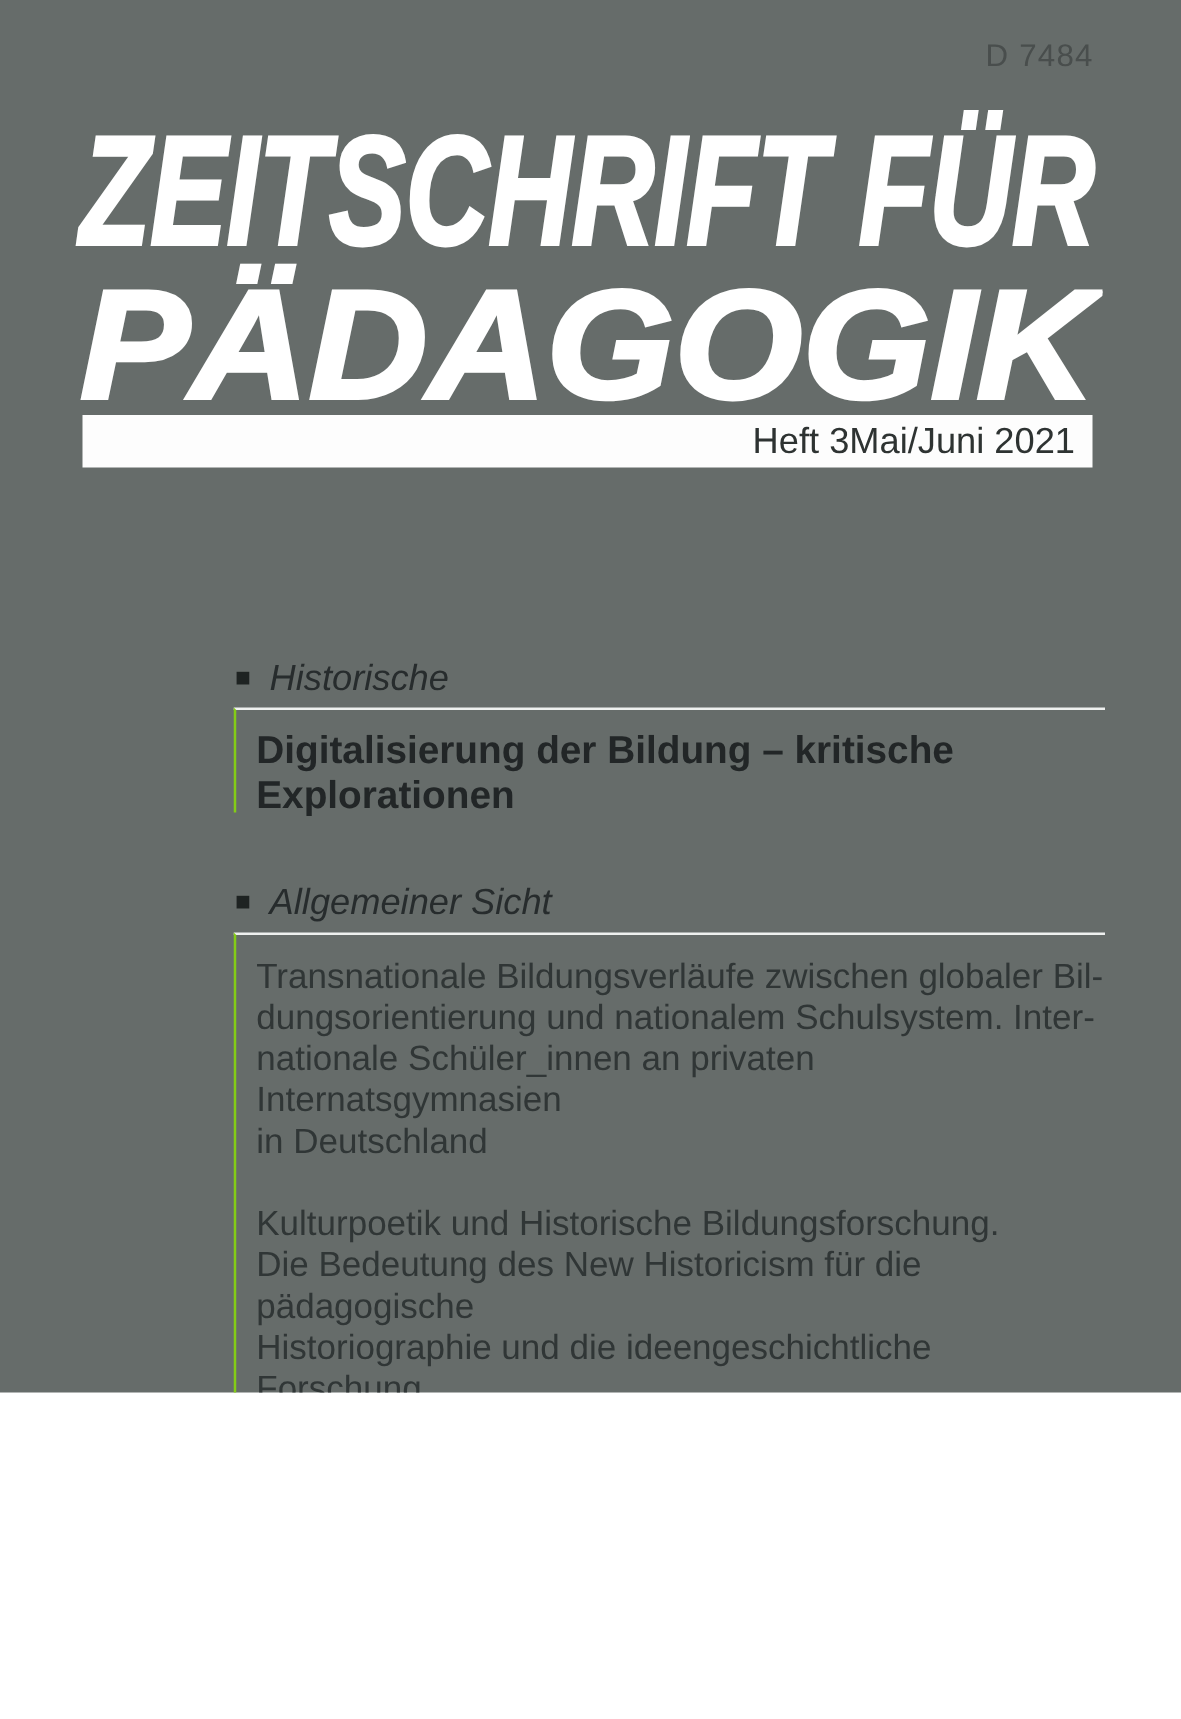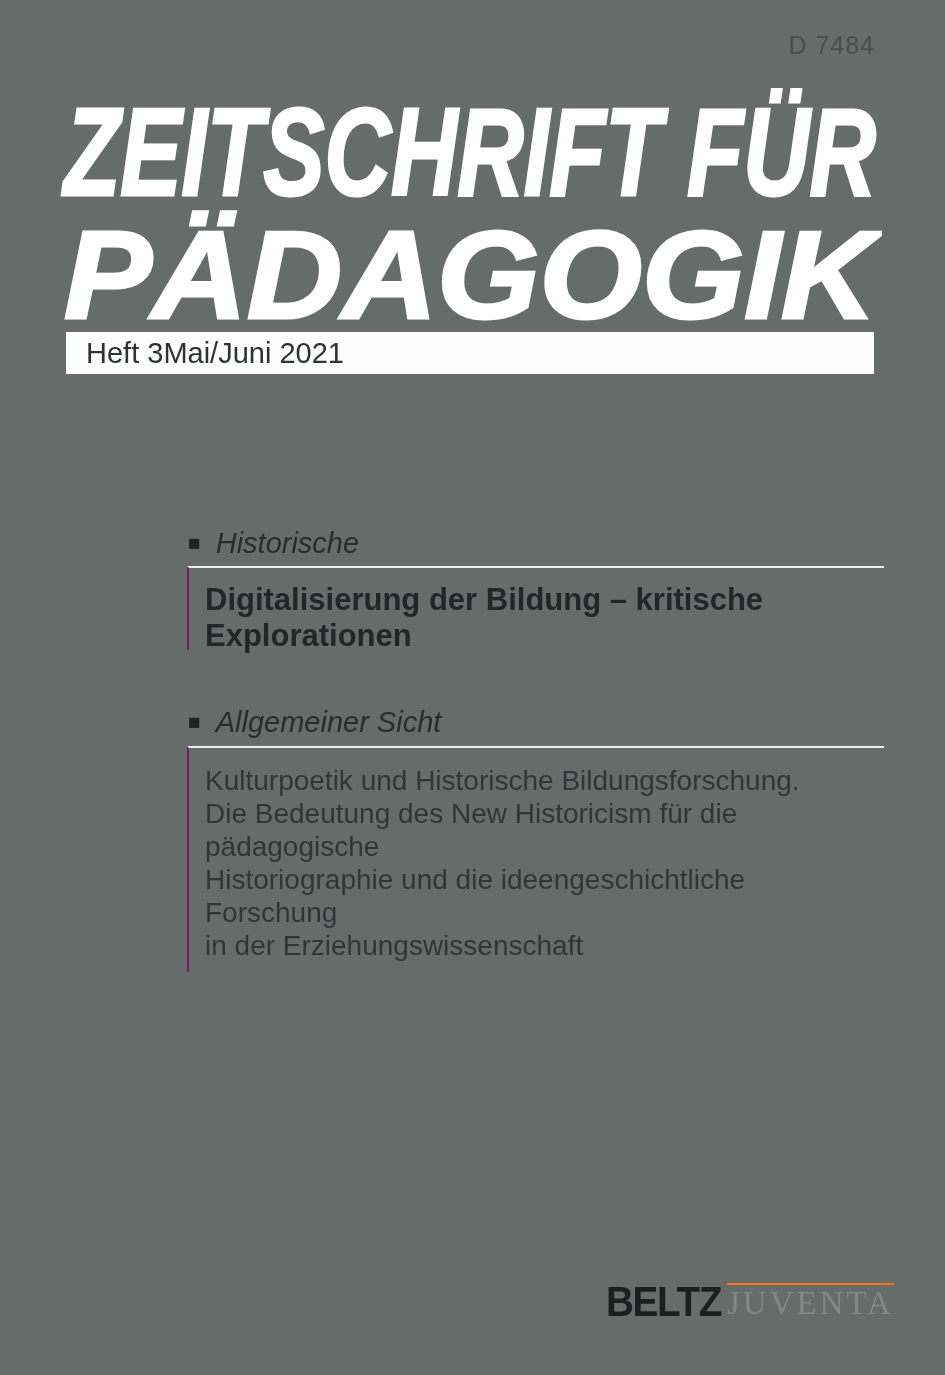--- a/index.html
+++ b/index.html
@@ -1,21 +1,21 @@
 <!DOCTYPE html>
 <html><head>
 <meta charset="utf-8">
 <style>
   html, body { margin: 0; padding: 0; }
   body { font-family: "Liberation Sans", sans-serif; }
 
   .page {
     position: relative;
     width: 945px;
-    height: 1375px;
+    height: 1114px;
     background: #666c6a;
     overflow: hidden;
   }
 
   .d-number {
     position: absolute;
     top: 31px;
     right: 70px;
     font-size: 25px;
     letter-spacing: 1px;
@@ -40,21 +40,21 @@
 
   .issue-bar {
     position: absolute;
     left: 66px;
     top: 332px;
     width: 808px;
     height: 42px;
     background: #fdfdfd;
     box-sizing: border-box;
     display: flex;
-    justify-content: flex-start;
+    justify-content: flex-end;
     align-items: center;
     padding: 0 14px 0 20px;
     font-size: 29px;
     color: #2e3332;
   }
 
   .section-label {
     position: absolute;
     left: 188px;
     display: flex;
@@ -72,21 +72,21 @@
     transform: translateY(-1px);
   }
   .label-theme { top: 527px; }
   .label-general { top: 706px; }
 
   .content-box {
     position: absolute;
     left: 187px;
     width: 697px;
     border-top: 2px solid #eef0ef;
-    border-left: 2px solid #701a75;
+    border-left: 2px solid #84cc16;
     box-sizing: border-box;
   }
   .box-theme {
     top: 566px;
     height: 84px;
     padding: 14px 0 0 16px;
   }
   .box-theme .theme-title {
     font-weight: bold;
     font-size: 31px;
@@ -159,20 +159,24 @@
     <div class="theme-title">Digitalisierung der Bildung – kritische
 Explorationen</div>
   </div>
 
   <div class="section-label label-general">
     <span class="bullet">■</span>
     <span>Allgemeiner Sicht</span>
   </div>
 
   <div class="content-box box-general">
+    <p class="article">Transnationale Bildungsverläufe zwischen globaler Bil-
+dungsorientierung und nationalem Schulsystem. Inter-
+nationale Schüler_innen an privaten Internatsgymnasien
+in Deutschland</p>
     <p class="article">Kulturpoetik und Historische Bildungsforschung.
 Die Bedeutung des New Historicism für die pädagogische
 Historiographie und die ideengeschichtliche Forschung
 in der Erziehungswissenschaft</p>
   </div>
 
   <div class="publisher-beltz">BELTZ</div>
 
   <div class="publisher-juventa">JUVENTA</div>
 

